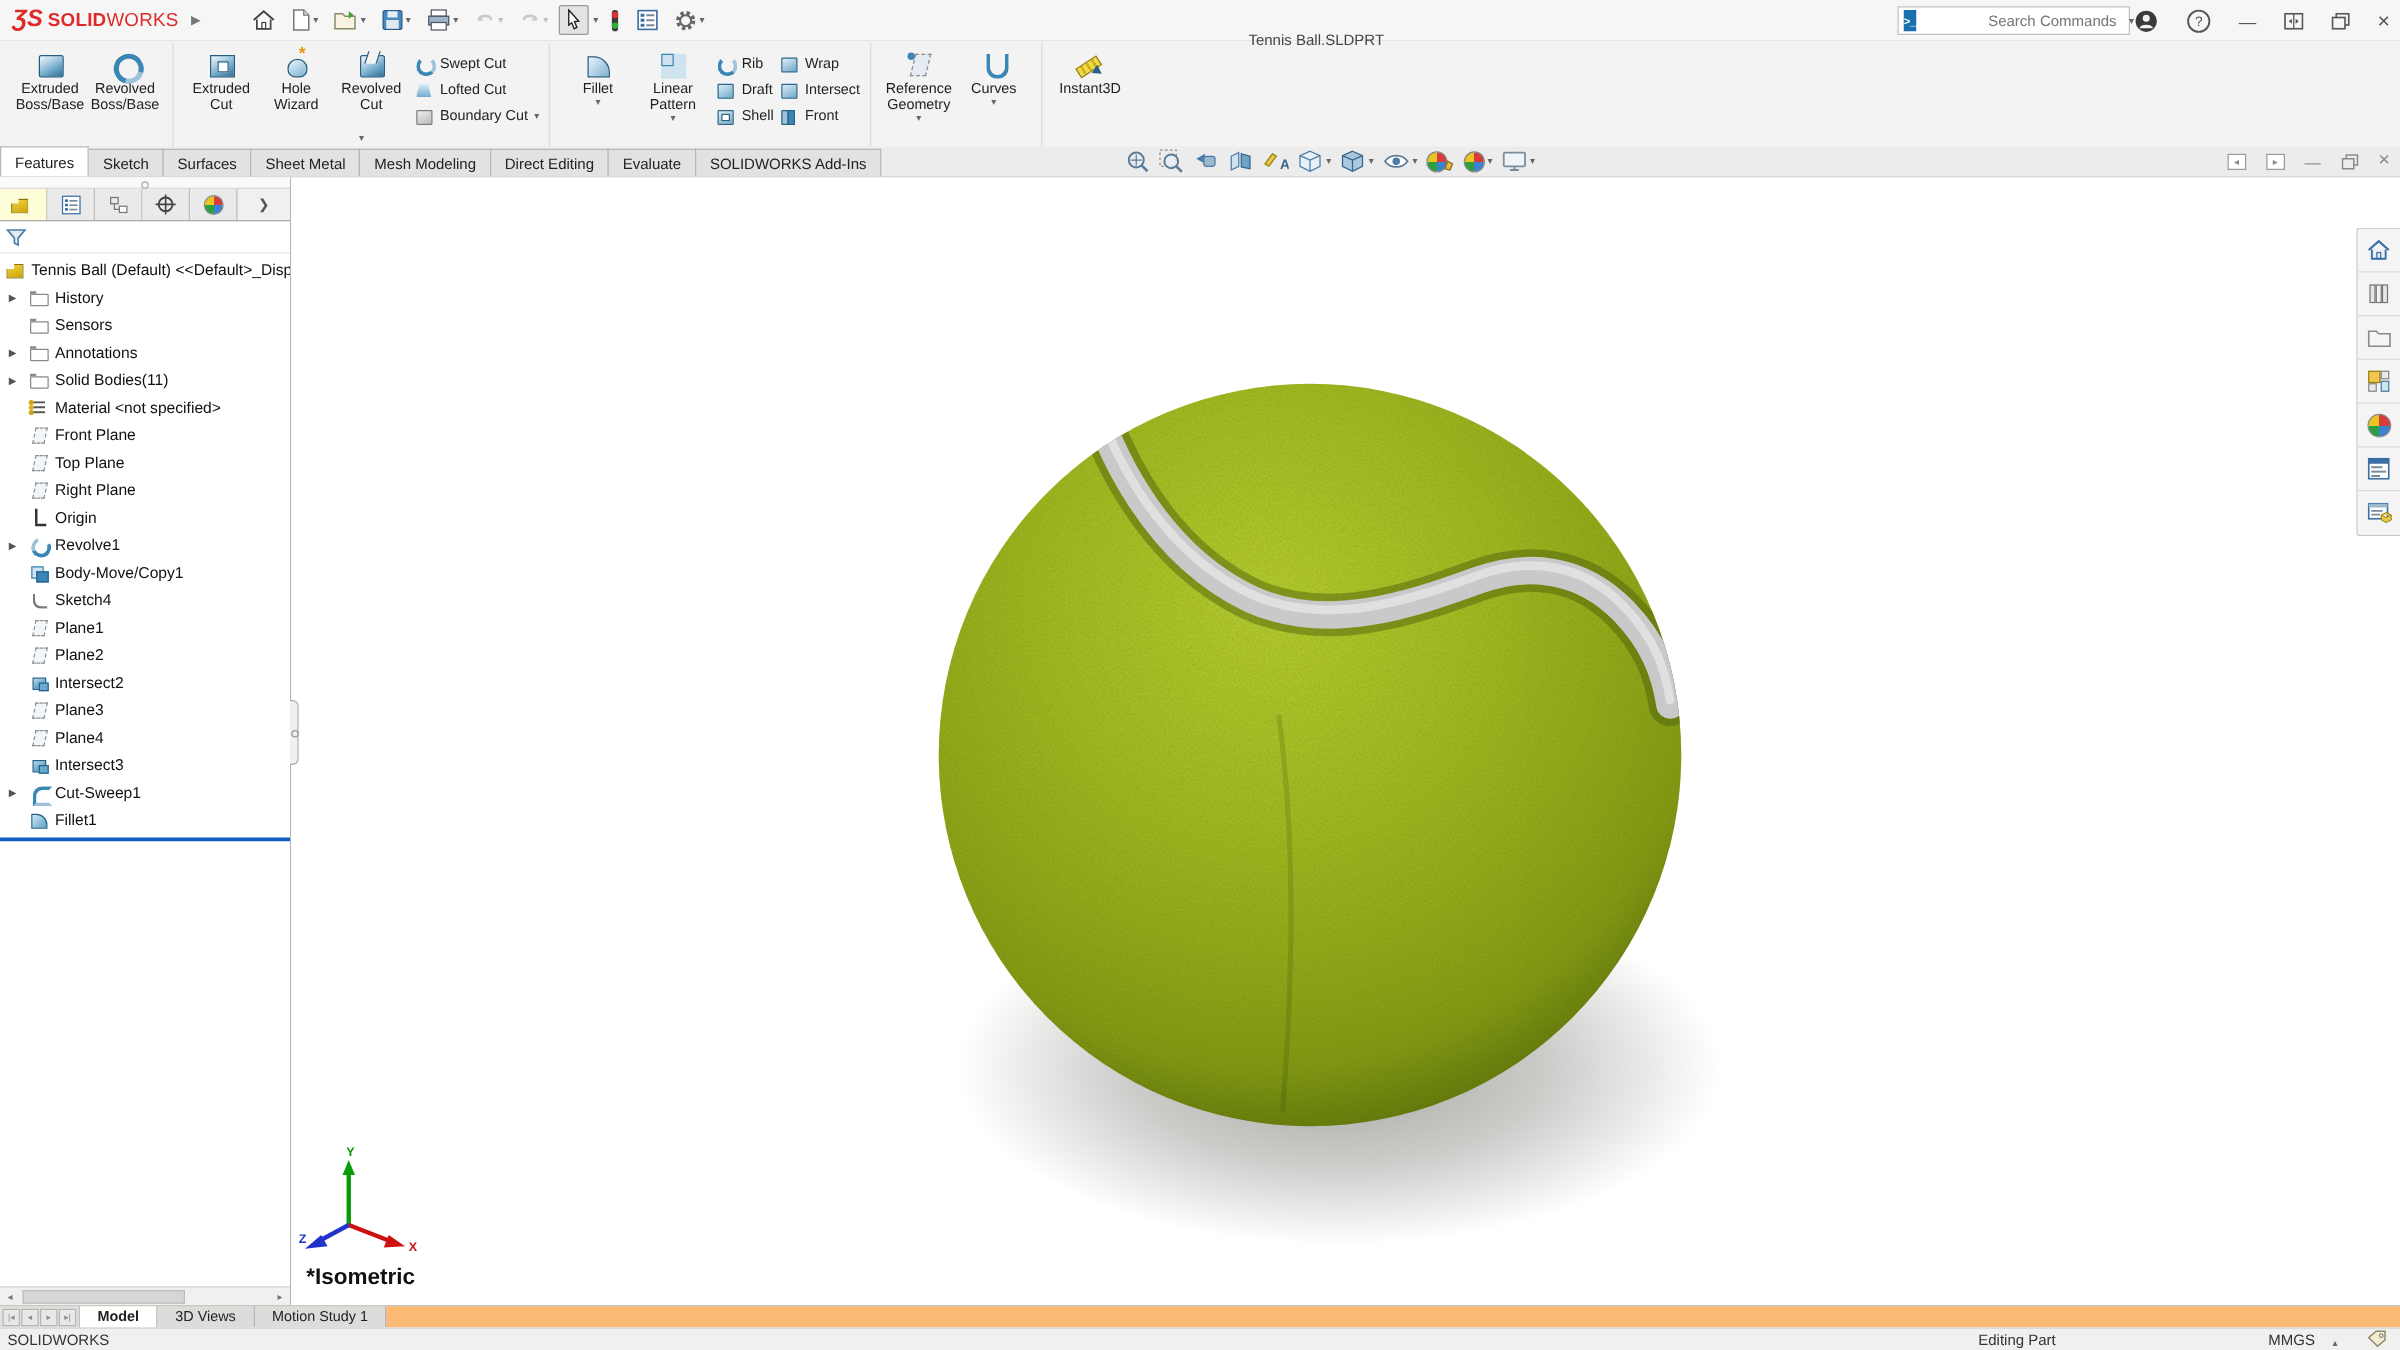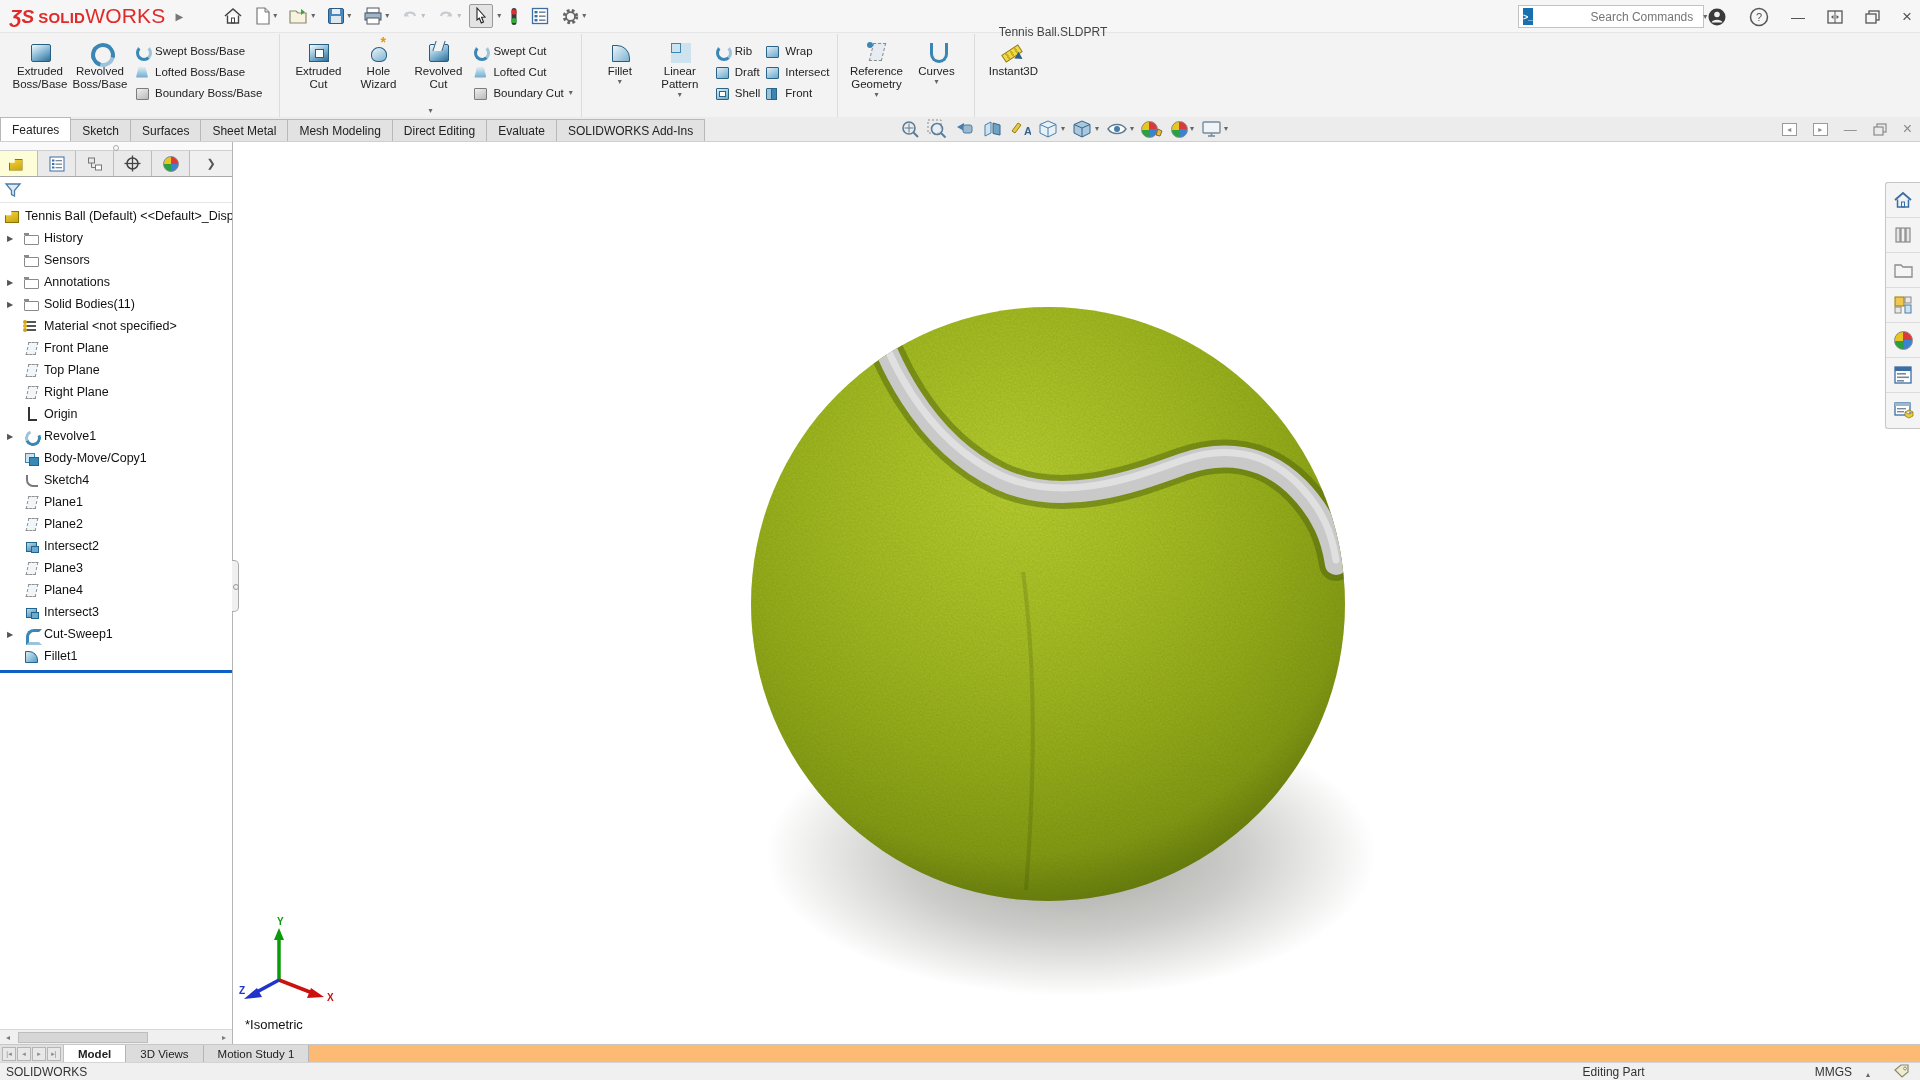--- a/index.html
+++ b/index.html
@@ -2,21 +2,21 @@
 <html><head>
 <meta charset="utf-8">
 <style>
   *{margin:0;padding:0;box-sizing:border-box;}
   html,body{width:1920px;height:1080px;overflow:hidden;font-family:"Liberation Sans",sans-serif;background:#fff;color:#222;}
   
   .titlebar{height:33px;background:#f6f6f6;border-bottom:1px solid #e6e6e6;display:flex;align-items:center;position:relative;}
   .logo{display:flex;align-items:baseline;margin-left:10px;color:#e02a2a;white-space:nowrap;}
   .logo .mark{font-weight:bold;font-style:italic;font-size:19px;margin-right:4px;}
   .logo .solid{font-weight:bold;font-size:15px;letter-spacing:.2px;}
-  .logo .works{font-weight:normal;font-size:21px;letter-spacing:.2px;}
+  .logo .works{font-weight:normal;font-size:15px;letter-spacing:.2px;}
   .menu-expand{color:#777;font-size:10px;margin:0 14px 0 10px;}
   .qa{display:flex;align-items:center;gap:4px;margin-left:22px;}
   .qa .btn{display:flex;align-items:center;gap:2px;padding:2px 3px;border:1px solid transparent;border-radius:2px;}
   .qa .btn.pressed{background:#e3e3e3;border-color:#9a9a9a;}
   .dd8{font-size:8px;color:#666;line-height:8px;}
   .dis{opacity:.38;}
   .doc-title{position:absolute;left:1053px;transform:translateX(-50%);font-size:12px;color:#444;margin-top:32px;}
   .search{position:absolute;right:216px;top:5px;width:186px;height:23px;border:1px solid #c2c2c2;background:#fff;display:flex;align-items:center;gap:5px;padding:0 4px;}
   .search .cmdicon{width:17px;height:17px;background:#1a6faf;color:#fff;font-size:9px;font-weight:bold;display:flex;align-items:center;justify-content:center;}
   .search input{border:none;outline:none;flex:1;font-size:12px;color:#555;font-family:"Liberation Sans",sans-serif;background:transparent;text-align:right;}
@@ -102,21 +102,21 @@
   .ti-cutsweep::before{left:2px;top:2px;width:10px;height:10px;border:3px solid #3a87b5;border-right-color:transparent;border-bottom-color:#9cc3da;border-radius:50% 0 0 0;}
   .ti-fillet::before{left:1px;top:2px;width:11px;height:10px;background:linear-gradient(135deg,#d6eaf5,#5a9fc6);border:1px solid #22648e;border-top-right-radius:9px;}
   .splitter{position:absolute;right:-7px;top:418px;width:7px;height:52px;background:#f0f0f0;border:1px solid #aaa;border-left:none;border-radius:0 5px 5px 0;z-index:5;}
   .splitter::after{content:"";position:absolute;left:1px;top:23px;width:4px;height:4px;border:1px solid #999;border-radius:50%;}
   .pscroll{height:15px;background:#f0f0f0;border-top:1px solid #d8d8d8;display:flex;align-items:center;}
   .pscroll .arr{width:16px;text-align:center;font-size:8px;color:#777;}
   .pscroll .track{flex:1;height:13px;position:relative;}
   .pscroll .thumb{position:absolute;left:2px;top:1px;width:130px;height:11px;background:#d6d6d6;border:1px solid #bdbdbd;}
   
   .viewport{flex:1;position:relative;background:#fff;overflow:hidden;}
-  .view-name{position:absolute;left:12px;bottom:12px;font-weight:normal;font-size:13px;color:#111;}
+  .view-name{position:absolute;left:12px;bottom:12px;font-weight:bold;font-size:18px;color:#111;}
   .triad{position:absolute;left:6px;bottom:42px;}
   
   .taskpane{position:absolute;right:0;top:40px;width:35px;background:#f4f4f4;border:1px solid #c6c6c6;border-right:none;border-radius:3px 0 0 3px;}
   .tp{width:34px;height:35px;display:flex;align-items:center;justify-content:center;border-bottom:1px solid #dcdcdc;}
   .tp:last-child{border-bottom:none;}
   
   .sphere{width:17px;height:17px;border-radius:50%;background:conic-gradient(#d93a3a 0 25%,#3b82d0 0 50%,#2aa043 0 75%,#e8c520 0 100%);border:1px solid #888;}
   
   .bottombar{position:absolute;left:0;right:0;bottom:18px;height:18px;background:#fdba74;border-top:1px solid #c8c8c8;display:flex;align-items:stretch;font-size:11.5px;}
   .navbtns{display:flex;align-items:center;gap:1px;padding:0 2px;background:#e0e0e0;border-right:1px solid #c0c0c0;}
@@ -268,40 +268,20 @@
           <span>Extruded</span>
           <span>Boss/Base</span>
           <span class="dd8 dd-slot" style="visibility: hidden;">▾</span>
         </div>
 
         <div class="bigbtn">
           <span class="ric ric-revolve"></span>
           <span>Revolved</span>
           <span>Boss/Base</span>
           <span class="dd8 dd-slot" style="visibility: hidden;">▾</span>
-        </div>
-      </div>
-    <div class="stackcol">
-
-        <div class="stackbtn">
-          <span class="ris ris-arc"></span>
-          <span>Swept Boss/Base</span>
-          <span class="dd8" style="visibility: hidden;">▾</span>
-        </div>
-
-        <div class="stackbtn">
-          <span class="ris ris-loft"></span>
-          <span>Lofted Boss/Base</span>
-          <span class="dd8" style="visibility: hidden;">▾</span>
-        </div>
-
-        <div class="stackbtn">
-          <span class="ris ris-gray"></span>
-          <span>Boundary Boss/Base</span>
-          <span class="dd8" style="visibility: hidden;">▾</span>
         </div>
       </div>
   </div>
   <div class="rgroup">
     <div style="display:flex">
 
         <div class="bigbtn">
           <span class="ric ric-cut"></span>
           <span>Extruded</span>
           <span>Cut</span>

